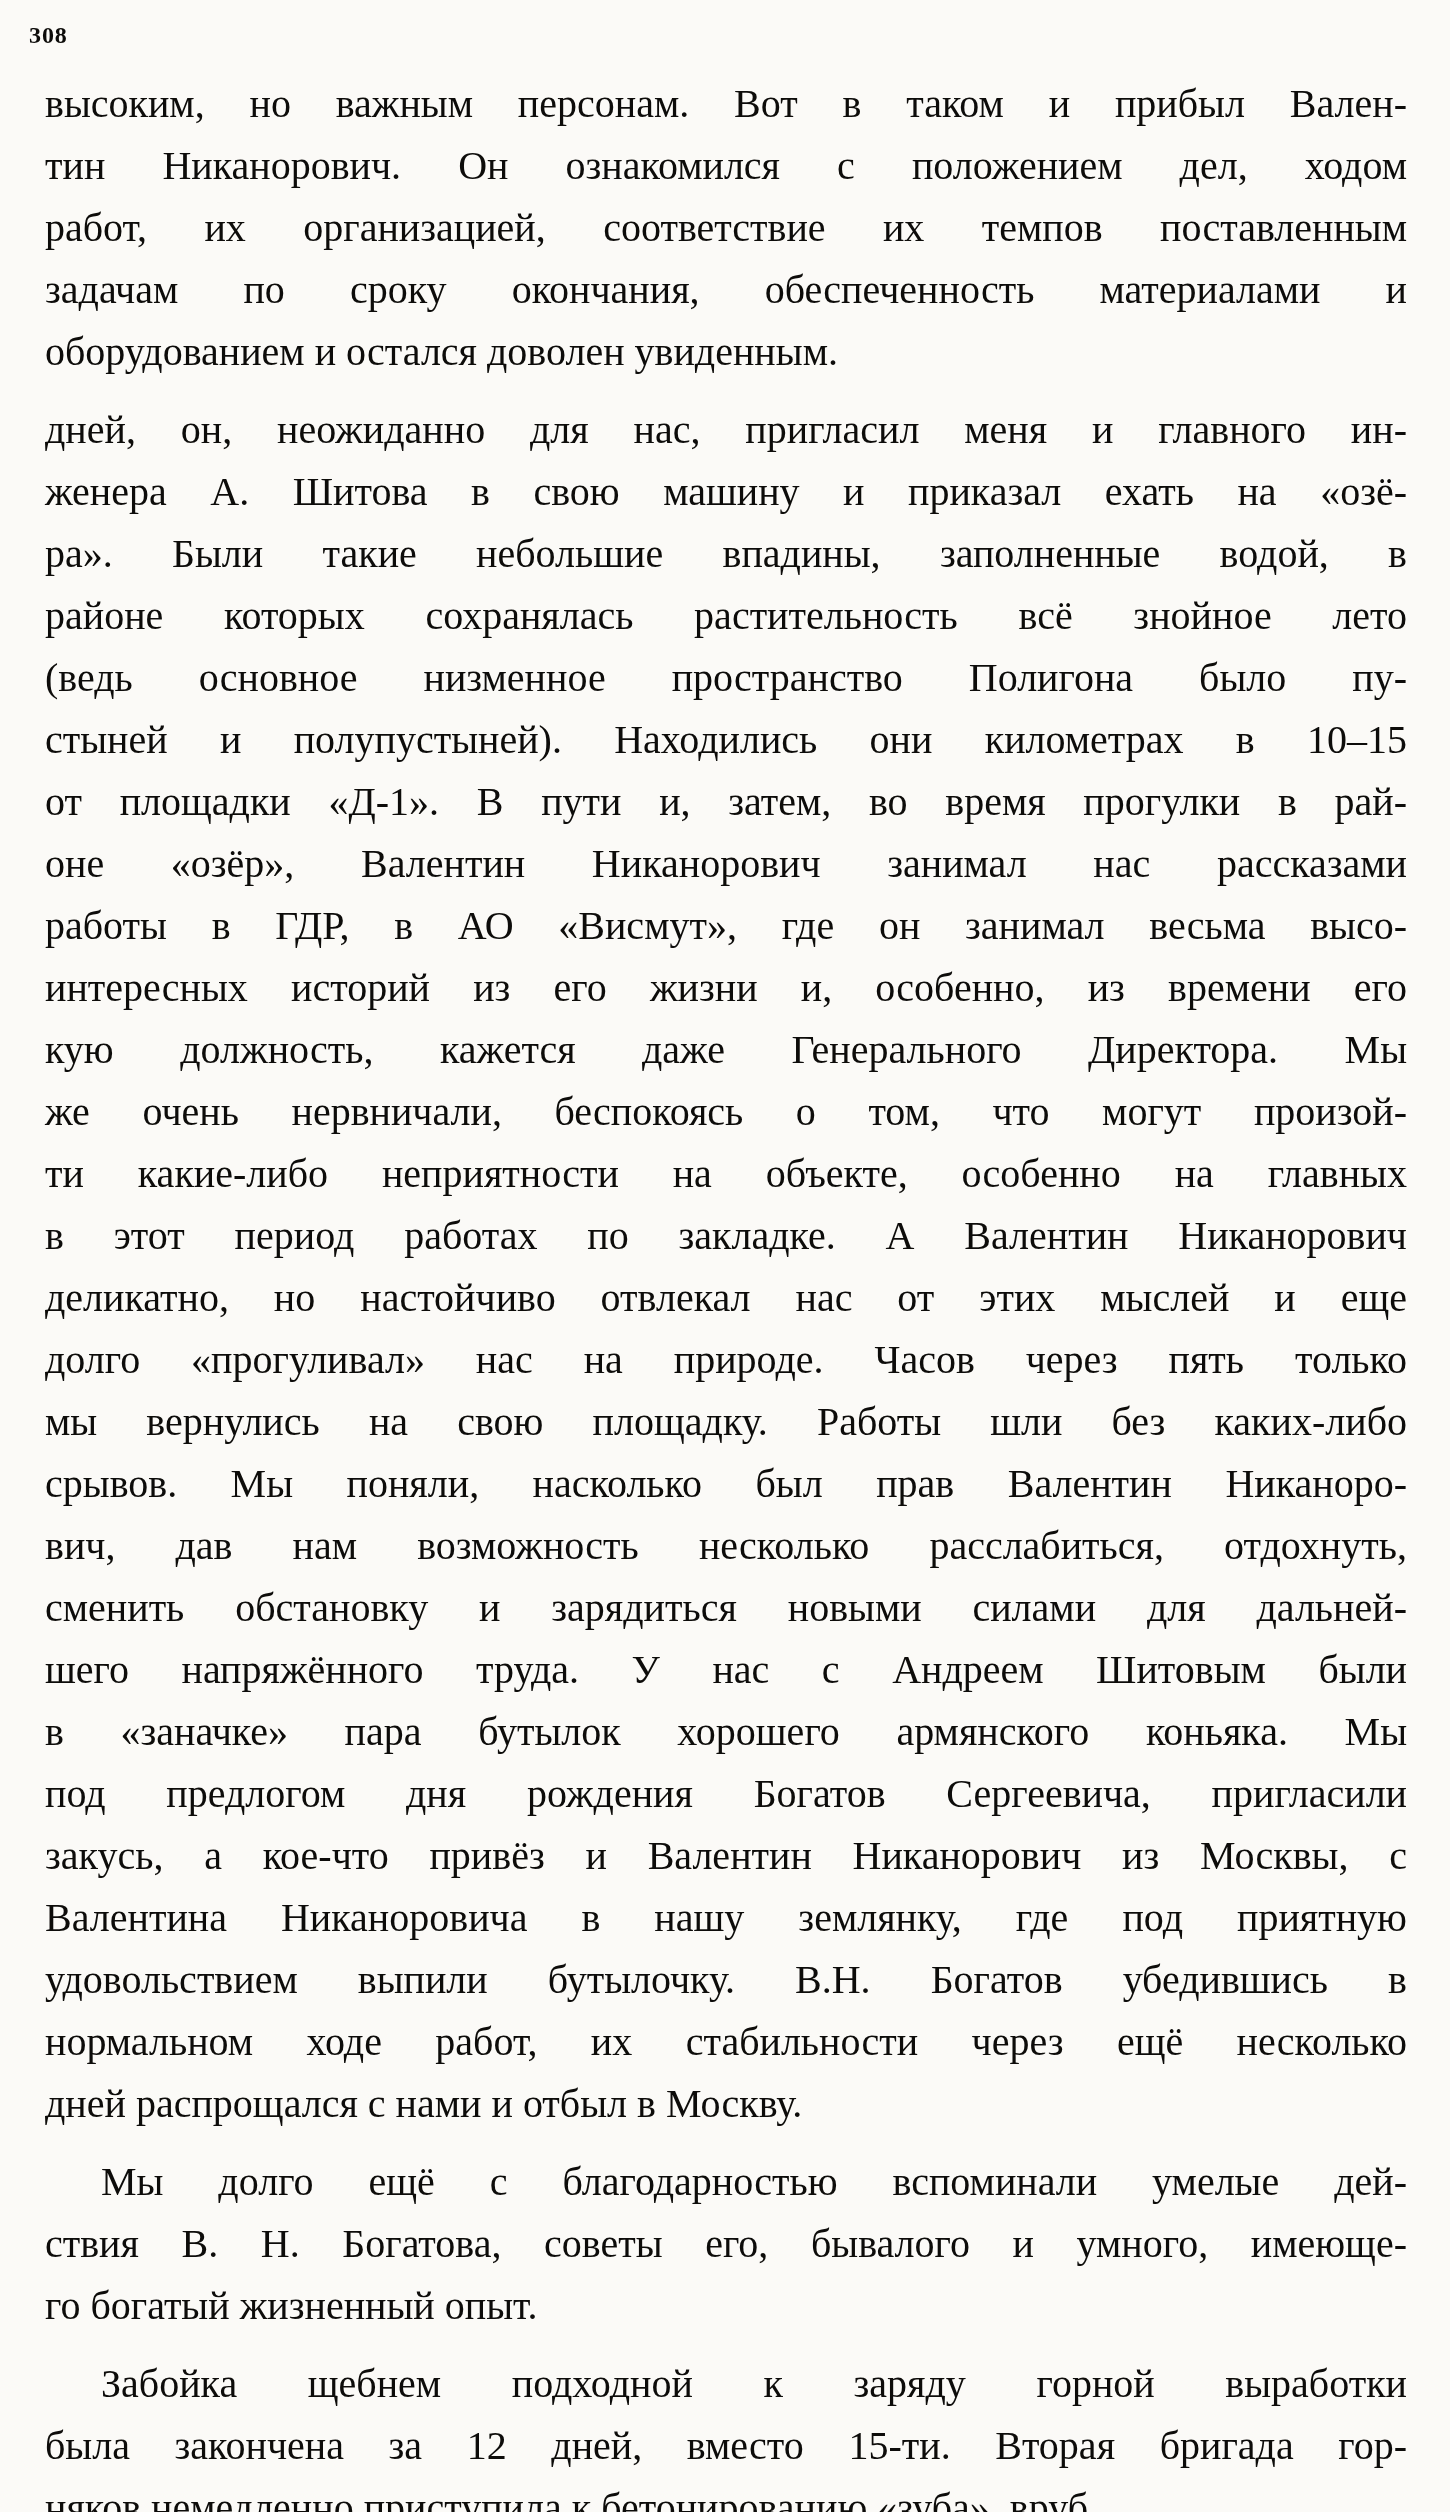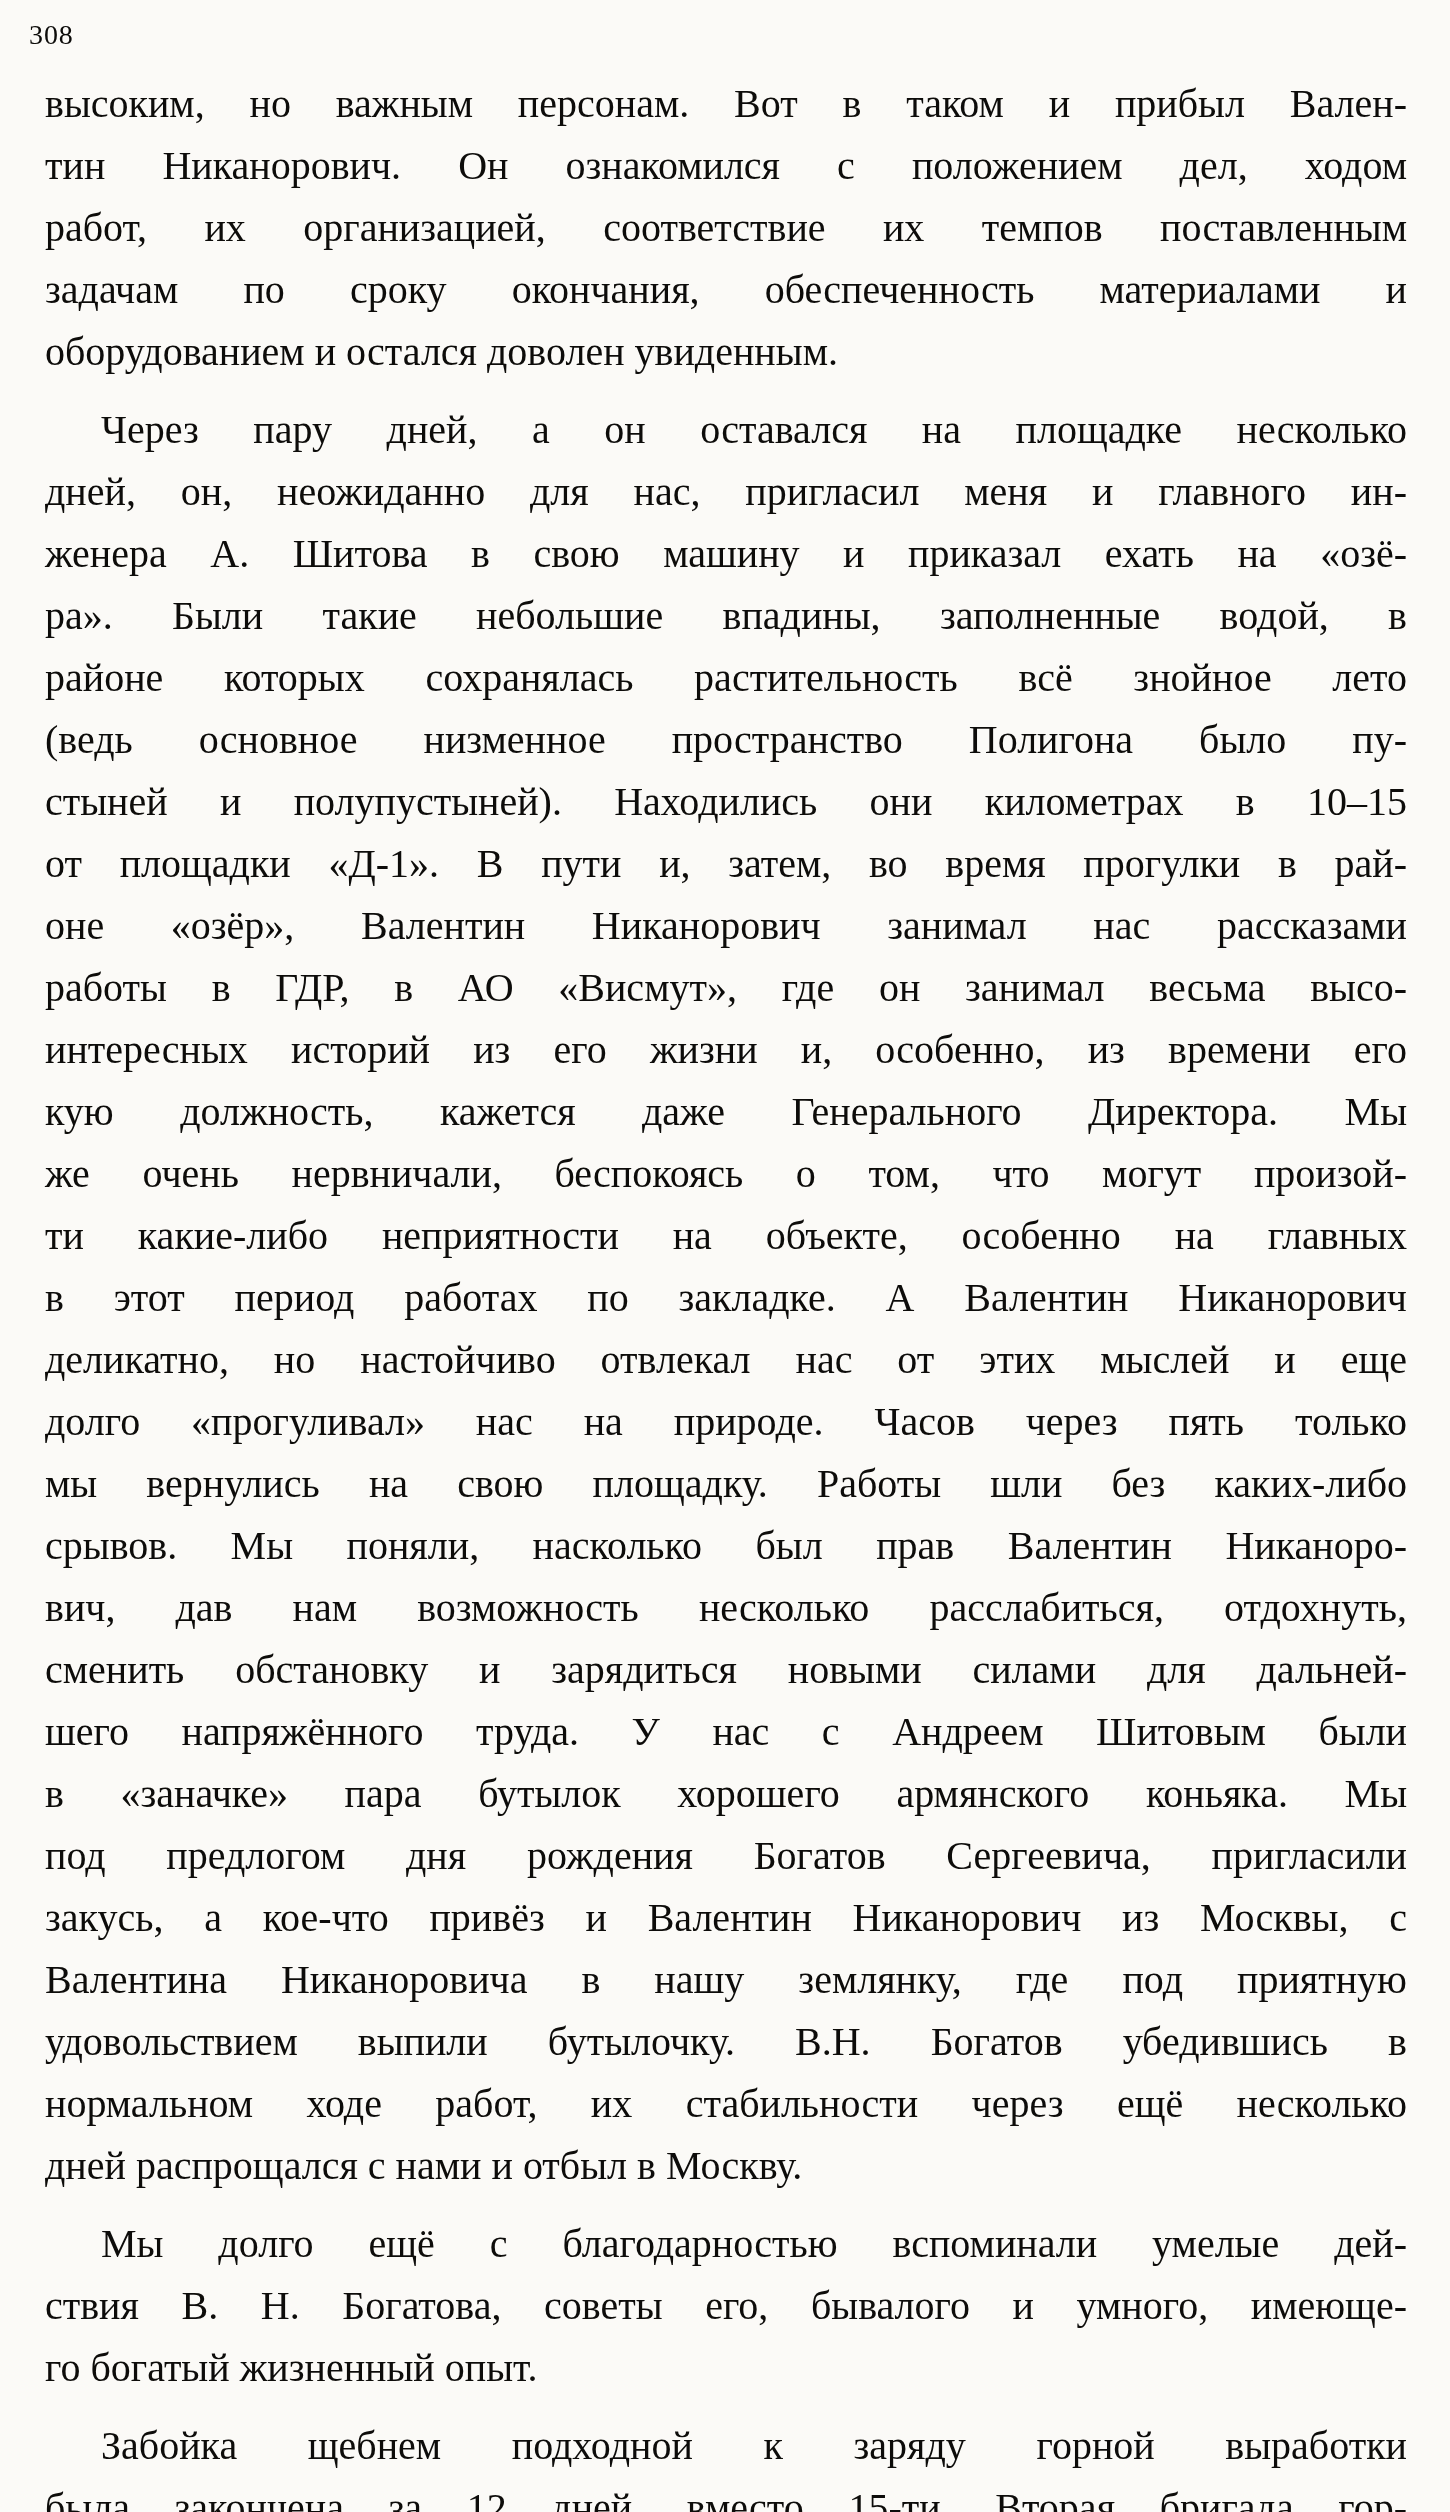--- a/index.html
+++ b/index.html
@@ -15,23 +15,24 @@
   .page {
     box-sizing: border-box;
     width: 1450px;
     height: 2512px;
     padding: 12.7px 27px 0 29px;
     font-family: "Liberation Serif", "DejaVu Serif", serif;
     color: #0d0c0a;
     overflow: hidden;
   }
   .page-number {
-    font-size: 28px;
+    font-size: 24px;
     line-height: 44px;
     letter-spacing: 0.9px;
+    font-weight: bold;
   }
   .text-block {
     margin-top: 16.3px;
     font-size: 40px;
     line-height: 62px;
   }
   .paragraph {
     margin: 16px;
   }
   .line {
@@ -55,21 +56,20 @@
   <div class="page-number">308</div>
   <div class="text-block">
       <div class="paragraph">
         <div class="line">высоким, но важным персонам. Вот в таком и прибыл Вален-</div>
         <div class="line">тин Никанорович. Он ознакомился с положением дел, ходом</div>
         <div class="line">работ, их организацией, соответствие их темпов поставленным</div>
         <div class="line">задачам по сроку окончания, обеспеченность материалами и</div>
         <div class="line last">оборудованием и остался доволен увиденным.</div>
       </div>
       <div class="paragraph">
-        <div class="line first-indent">Через пару дней, а он оставался на площадке несколько</div>
         <div class="line">дней, он, неожиданно для нас, пригласил меня и главного ин-</div>
         <div class="line">женера А. Шитова в свою машину и приказал ехать на «озё-</div>
         <div class="line">ра». Были такие небольшие впадины, заполненные водой, в</div>
         <div class="line">районе которых сохранялась растительность всё знойное лето</div>
         <div class="line">(ведь основное низменное пространство Полигона было пу-</div>
         <div class="line">стыней и полупустыней). Находились они километрах в 10–15</div>
         <div class="line">от площадки «Д-1». В пути и, затем, во время прогулки в рай-</div>
         <div class="line">оне «озёр», Валентин Никанорович занимал нас рассказами</div>
         <div class="line">работы в ГДР, в АО «Висмут», где он занимал весьма высо-</div>
         <div class="line">интересных историй из его жизни и, особенно, из времени его</div>

